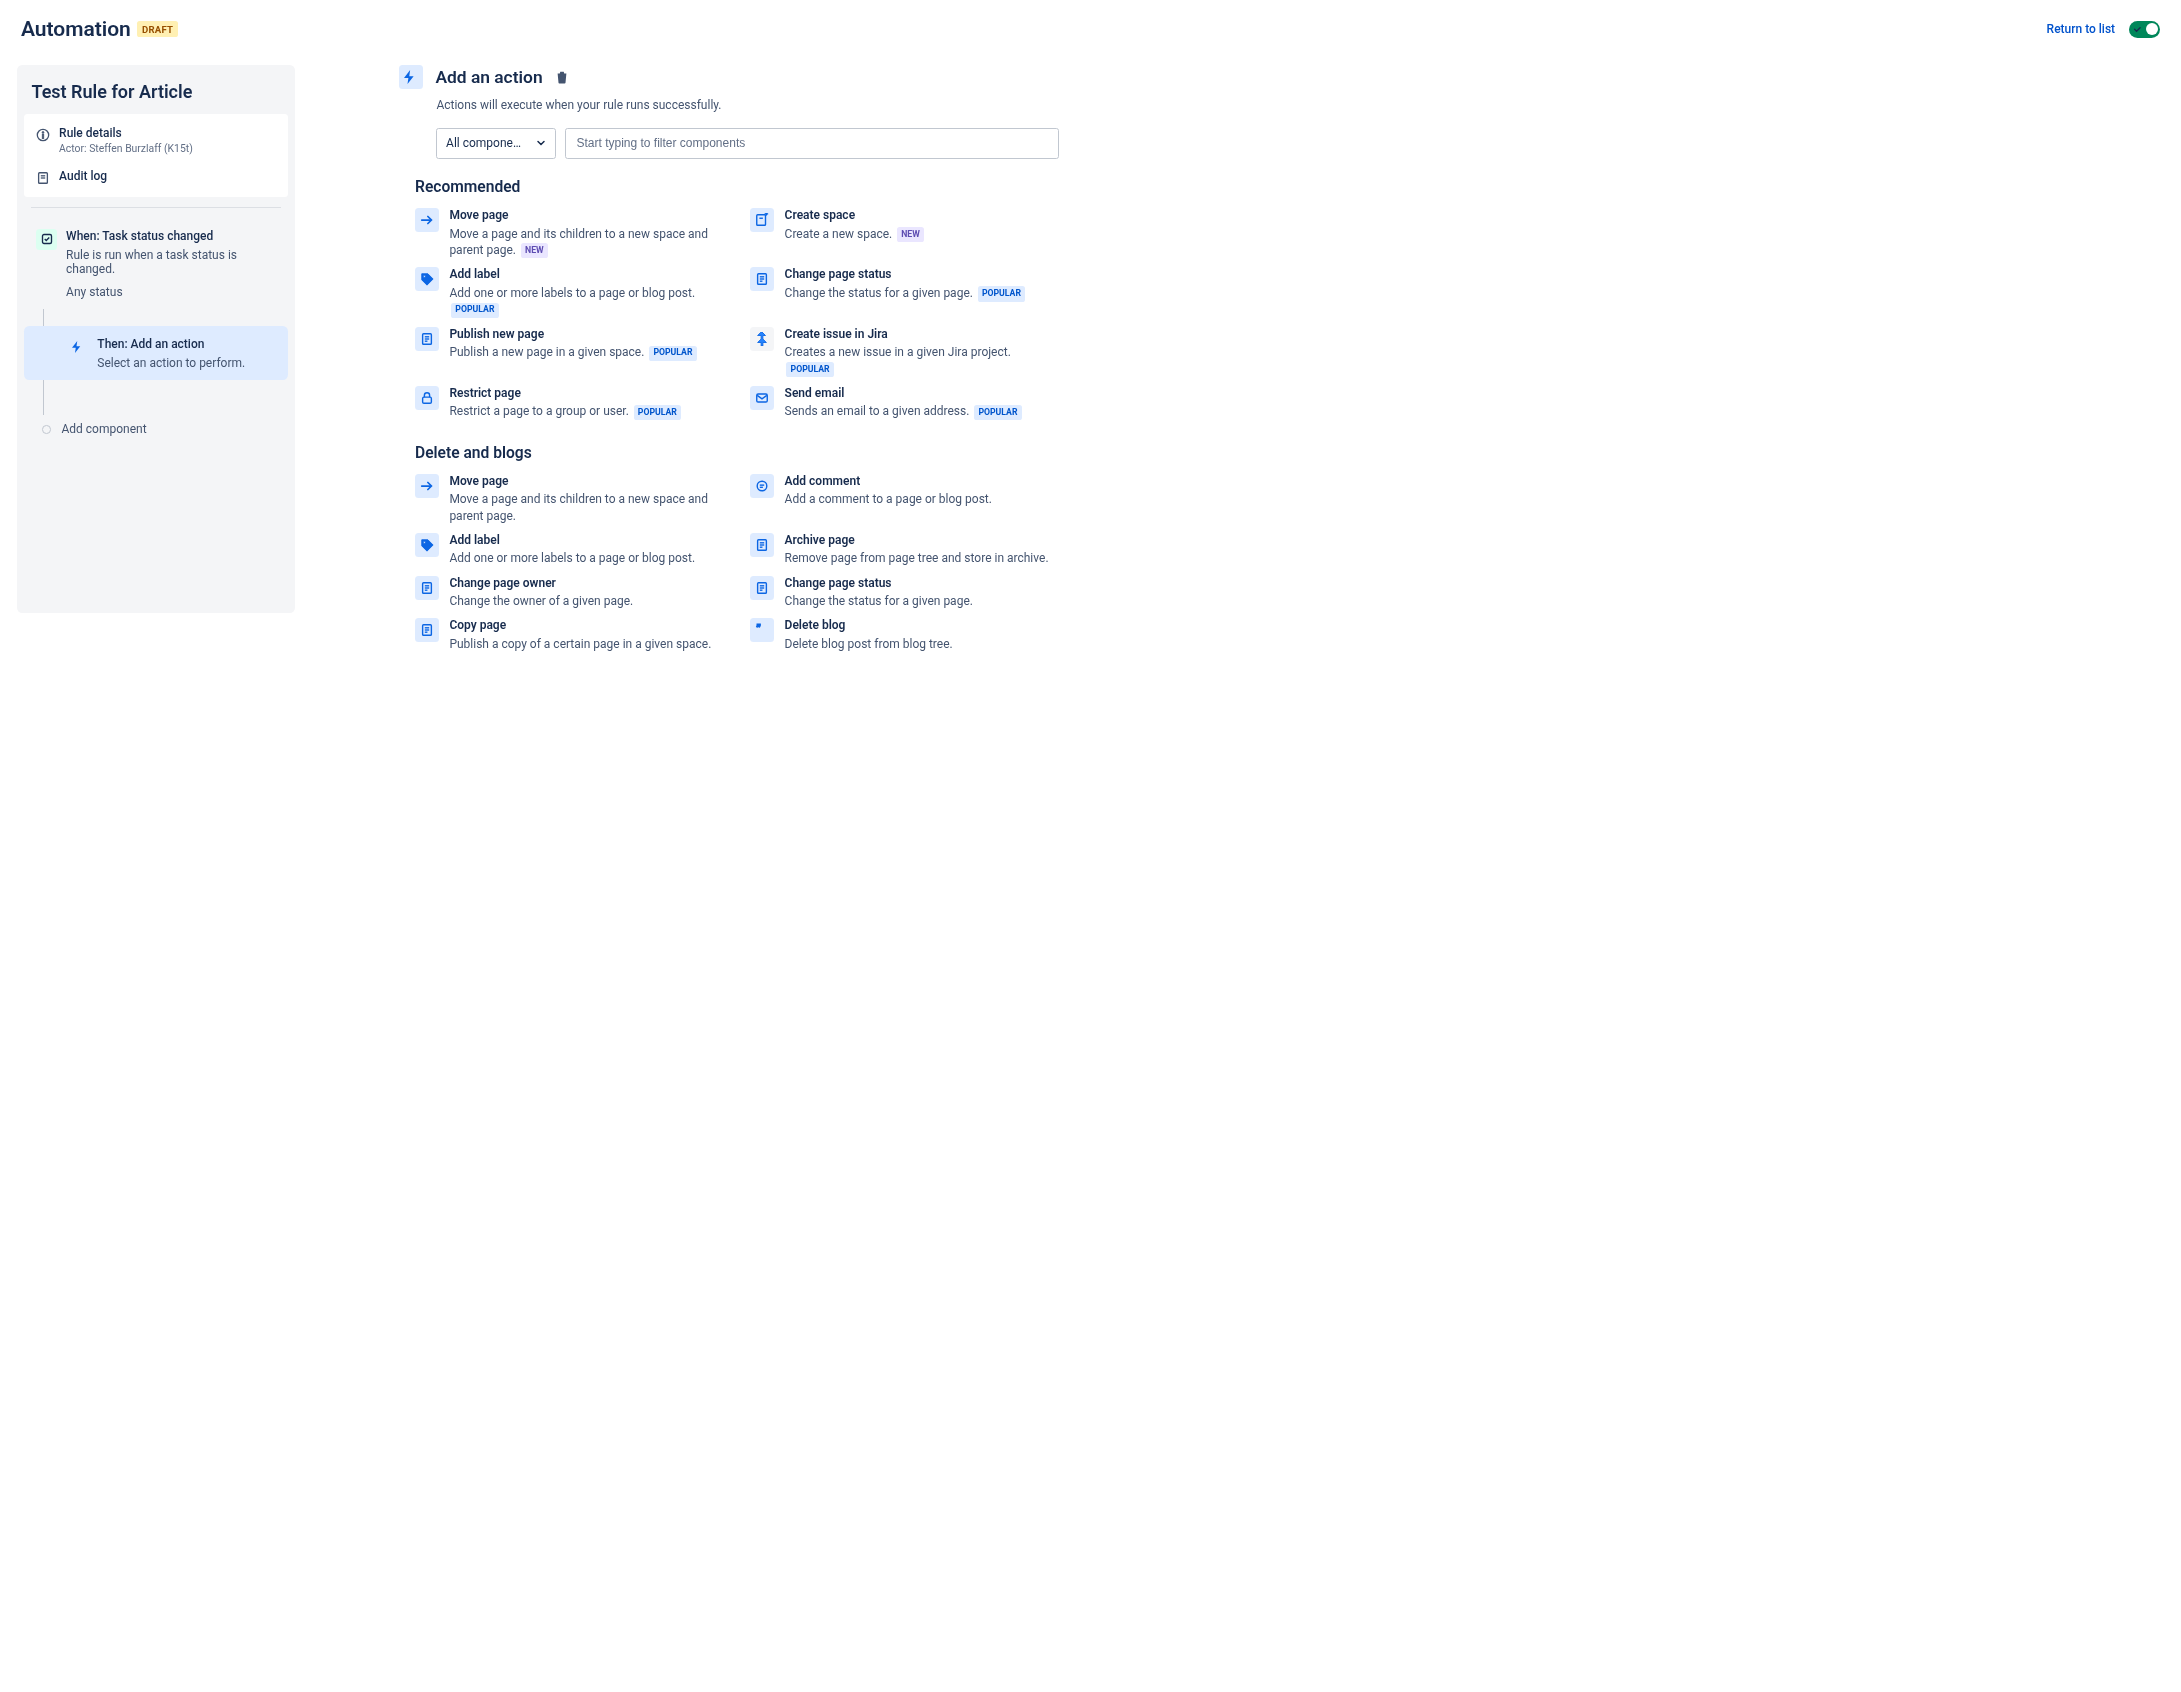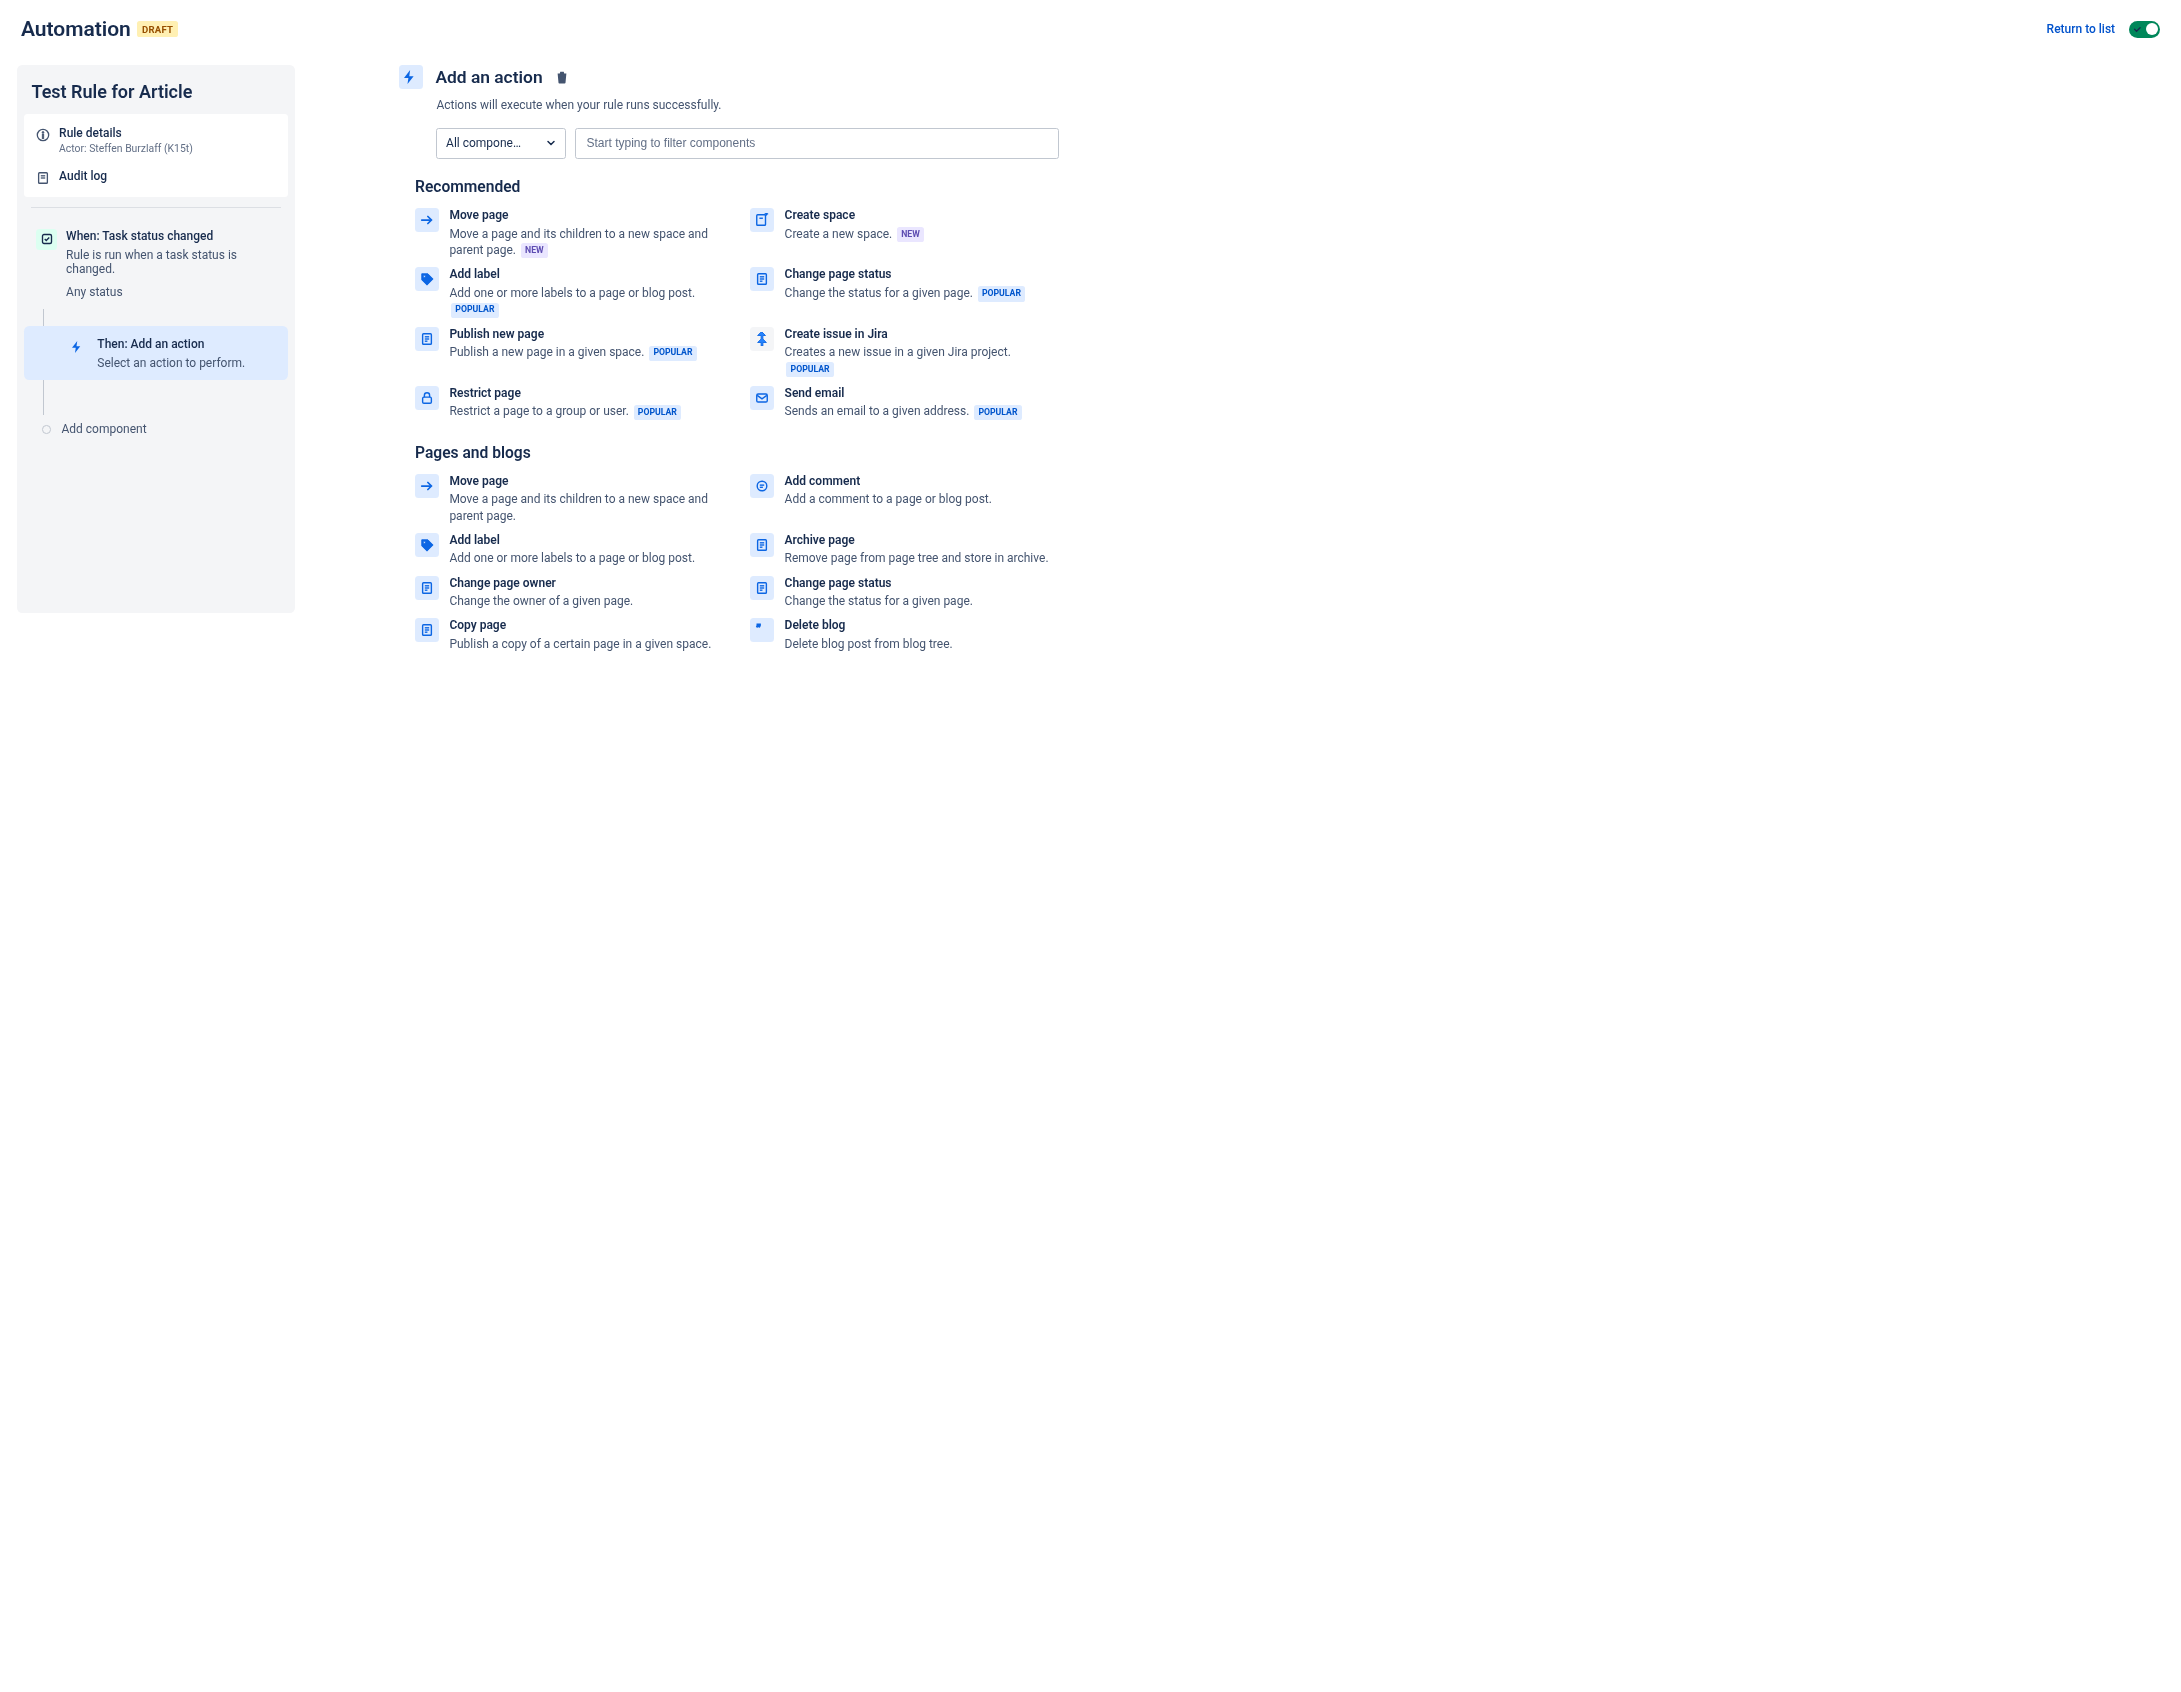--- a/index.html
+++ b/index.html
@@ -98,21 +98,21 @@
   .main-head .badge-ic svg { width:14px; height:14px; fill:#0C66E4; }
   .main-head h2 { font-size:17.4px; font-weight:600; color:#172B4D; }
   .main-head .trash { cursor:pointer; color:#44546F; }
   .main-head .trash svg { width:14px; height:14px; fill:#44546F; }
   .main-desc { font-size:12px; color:#44546F; margin-left:37px; margin-bottom: 15.6px; }
 
   .filter-row { display:flex; gap:8.7px; margin-left:37px; margin-bottom: 19px; }
   .select {
     display:flex; align-items:center; justify-content:space-between;
     border:0.9px solid #C1C7D0; border-radius:2.6px; padding: 7.8px 8.7px;
-    width: 130px; font-size:12px; color:#172B4D; cursor:pointer; background:#fff;
+    width: 120px; font-size:12px; color:#172B4D; cursor:pointer; background:#fff;
   }
   .select .txt { white-space:nowrap; overflow:hidden; text-overflow:ellipsis; }
   .select svg { width:12px; height:12px; fill:#44546F; flex-shrink:0; }
   .search {
     flex:1; border:0.9px solid #C1C7D0; border-radius:2.6px; padding:7.8px 10.4px;
     font-size:12px; color:#172B4D; outline:none;
   }
   .search::placeholder { color:#626F86; }
 
   .section { margin-left: 15.6px; margin-bottom: 8.7px; }
@@ -405,21 +405,21 @@
                 </svg>
               </div>
               <div>
                 <div class="ct">Send email</div>
                 <div class="cd"><span>Sends an email to a given address.</span>  <span class="badge-mini popular">POPULAR</span></div>
               </div>
             </div>
           </div>
         </div>
         <div class="section">
-          <h3>Pages and blogs</h3>
+          <h3>Delete and blogs</h3>
           <div class="grid">
             <div class="card">
               <div class="ic">
                 <svg viewBox="0 0 16 16" style="color:#0C66E4;stroke:#0C66E4">
                   <use href="#i-arrowr"></use>
                 </svg>
               </div>
               <div>
                 <div class="ct">Move page</div>
                 <div class="cd"><span>Move a page and its children to a new space and parent page.</span></div>

